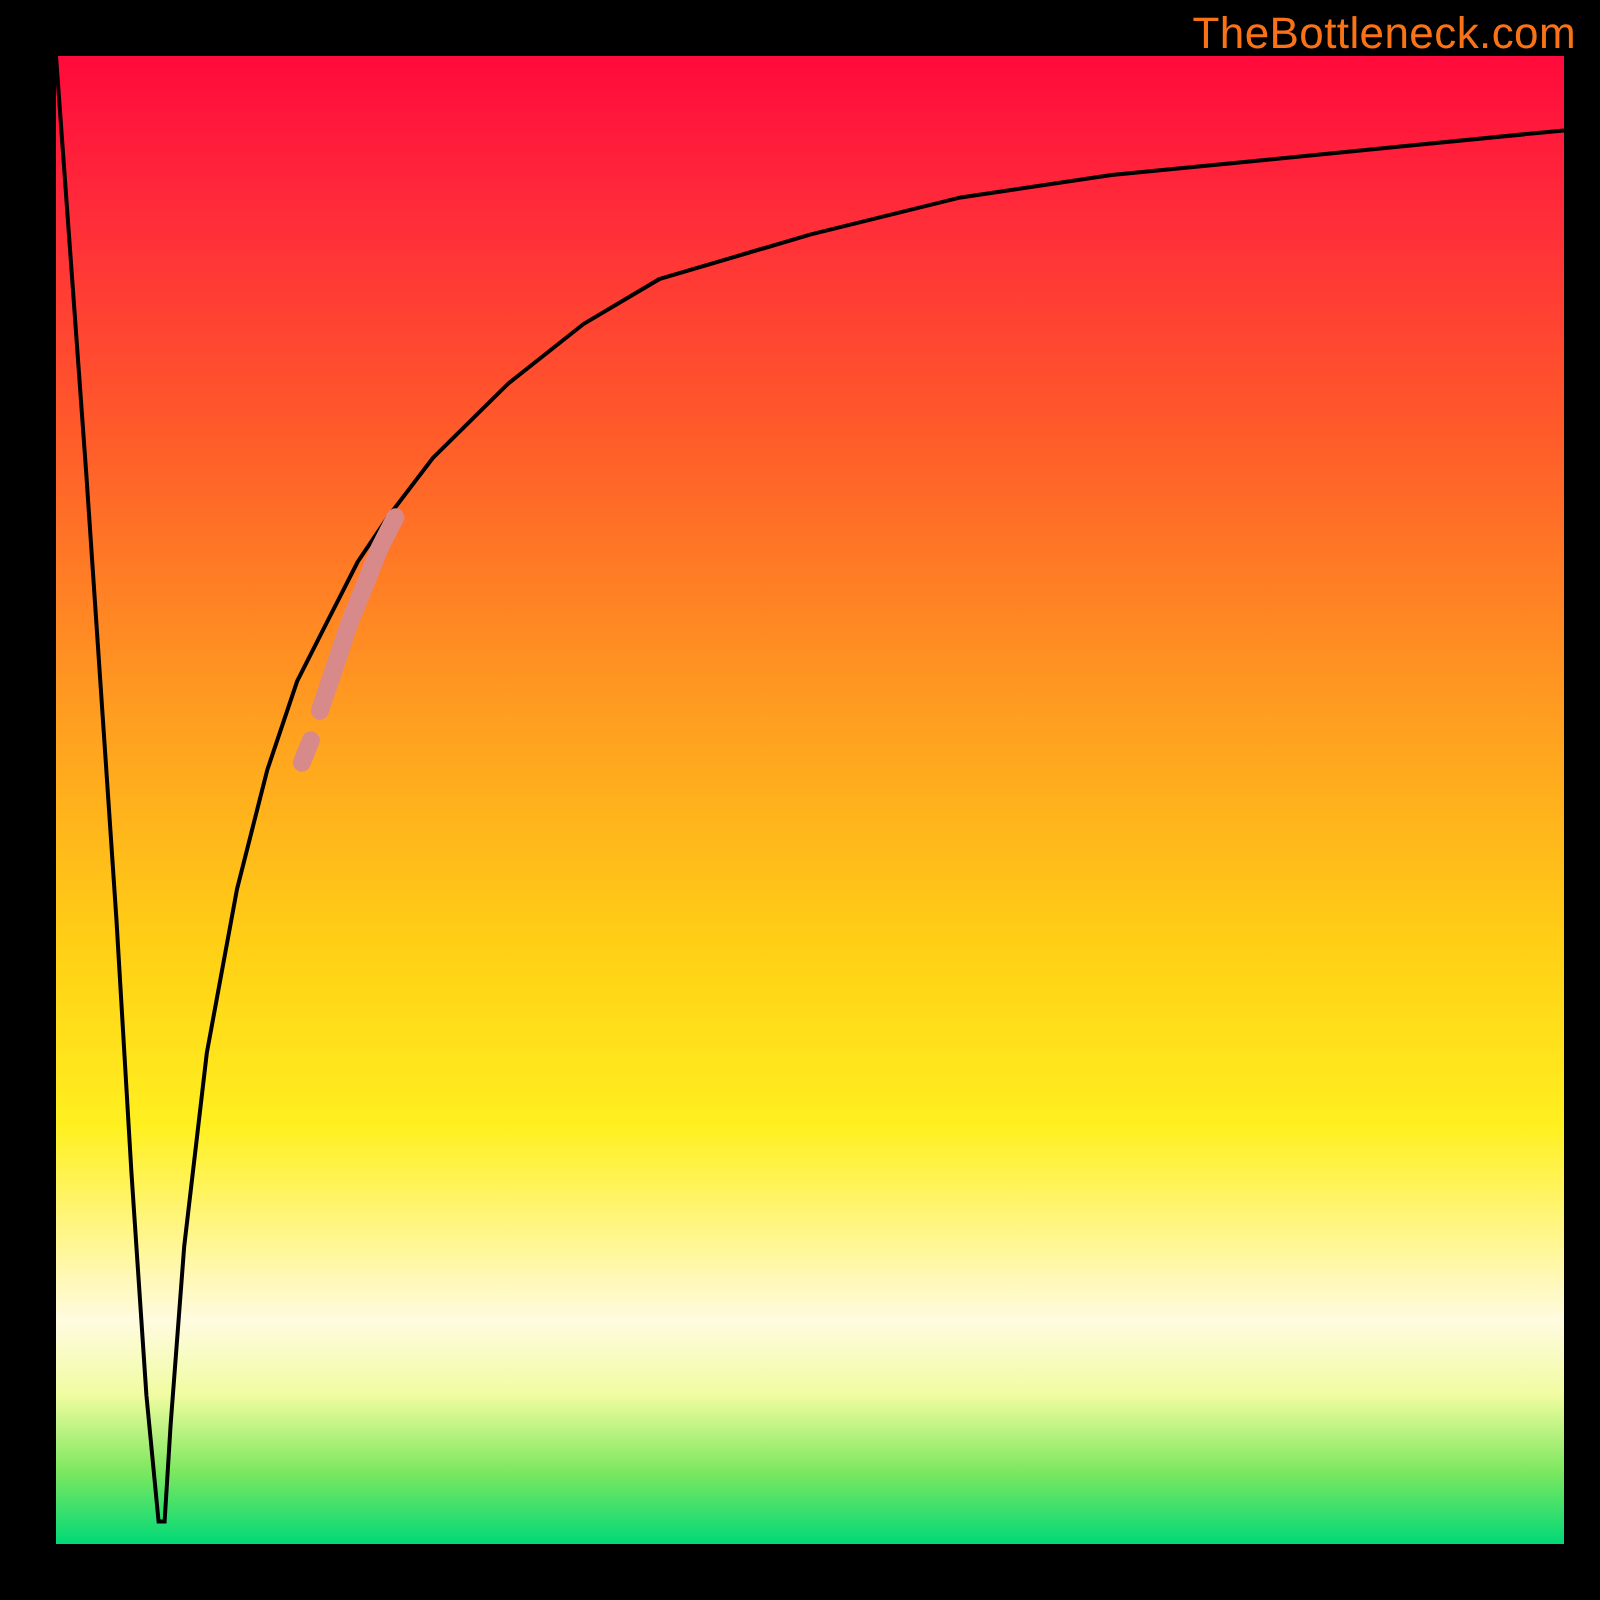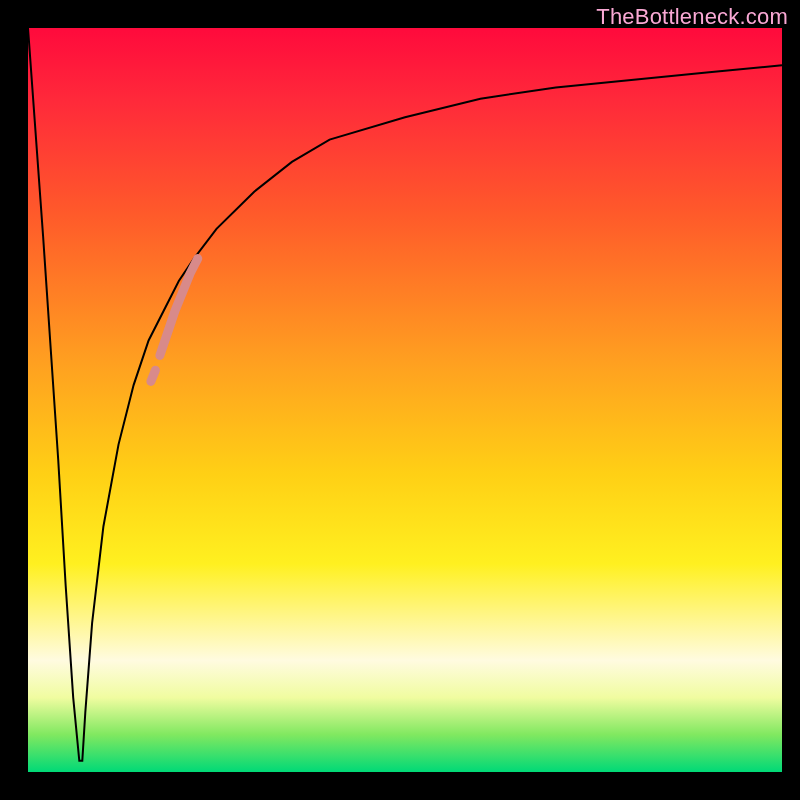--- a/index.html
+++ b/index.html
@@ -27,21 +27,21 @@
       #ffd015 60%,
       #fff020 72%,
       #fffbe0 85%,
       #f0fca0 90%,
       #80e860 95%,
       #00d977 100%);
     overflow: hidden;
   }
   .watermark {
     position: absolute;
-    color: #f9a8d4;
+    color: #f97316;
     font-size: 22px;
     letter-spacing: 0.2px;
   }
   svg.curve {
     position: absolute;
     top: 0;
     left: 0;
   }
 </style>
 </head>

